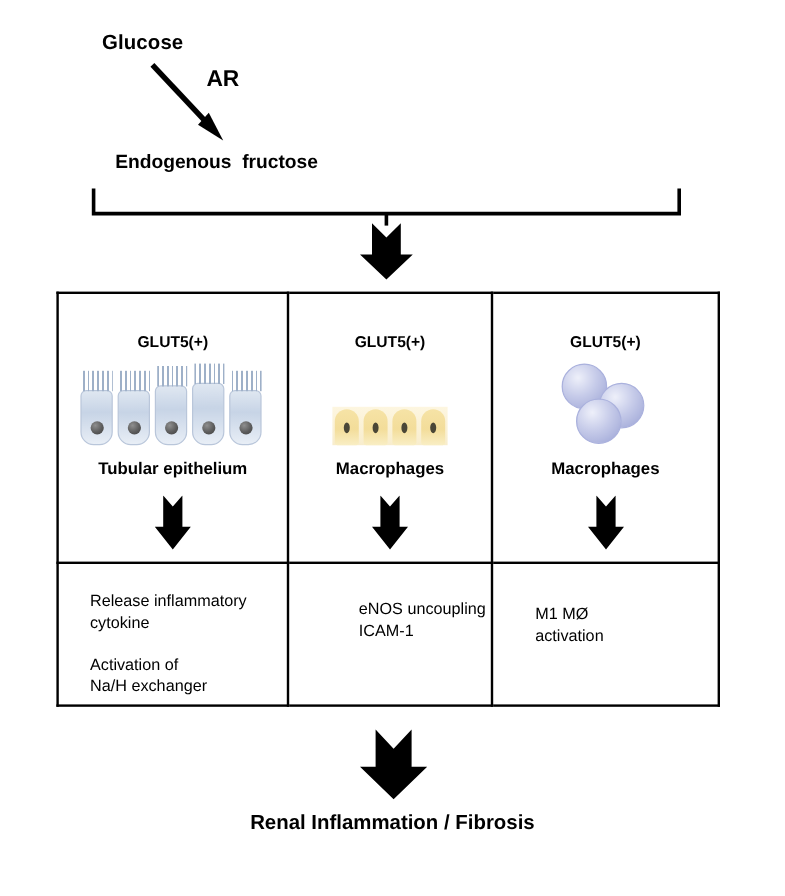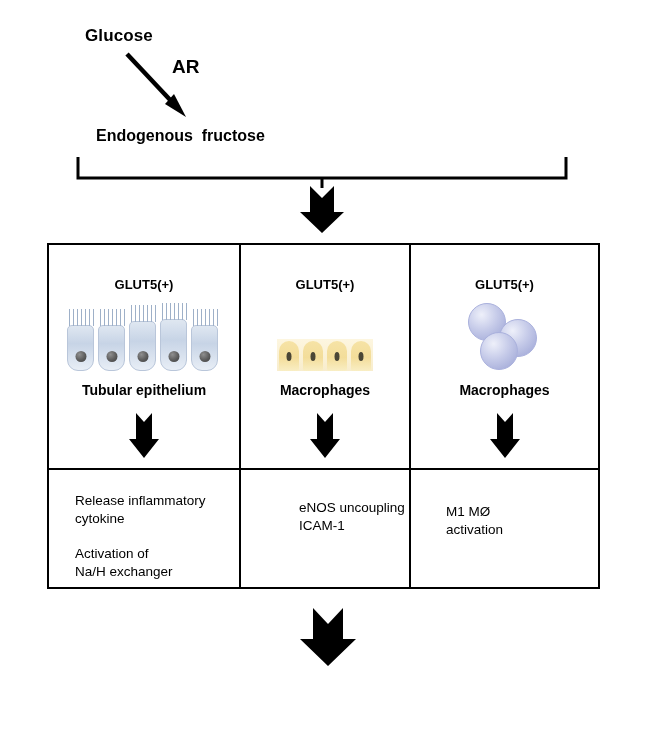--- a/index.html
+++ b/index.html
@@ -379,14 +379,15 @@
 ICAM-1</div>
       </td>
       <td class="col-c">
         <div class="bot-text" id="bot-text-3">M1 MØ
 activation</div>
       </td>
     </tr>
   </tbody>
     </table>
 
+  <div class="lbl bold" id="outcome-label">Renal Inflammation / Fibrosis</div>
 
 </div>
 
 </body></html>

